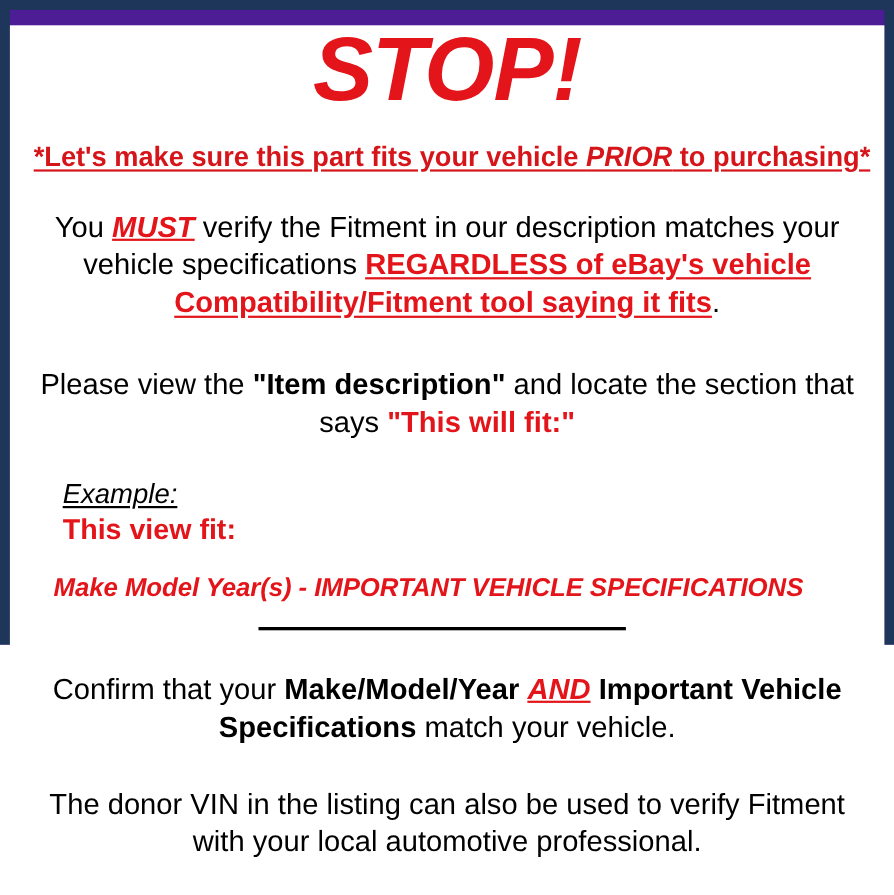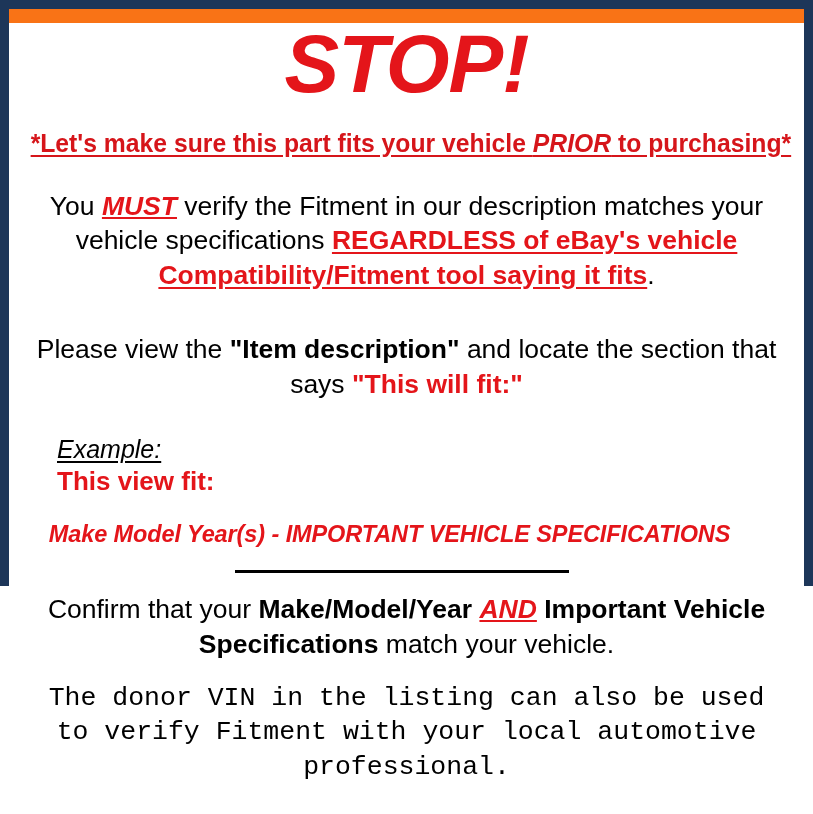--- a/index.html
+++ b/index.html
@@ -10,21 +10,21 @@
   body {
     width: 813px;
     height: 814px;
     font-family: "Liberation Sans", "DejaVu Sans", sans-serif;
     overflow: hidden;
   }
   #notice {
     box-sizing: border-box;
     width: 813px;
     height: 586px;
-    background: #f97316;
+    background: #4c1d95;
     border: 9px solid #1d3659;
     position: relative;
   }
   .inner {
     box-sizing: border-box;
     width: 100%;
     height: 100%;
     background: #ffffff;
     padding: 0 10px;
     position: relative;
@@ -62,22 +62,22 @@
   .para {
     text-align: center;
     color: #000000;
     font-size: 26.5px;
     line-height: 1.30;
     margin: 0;
     padding: 0 16px;
   }
   .p-must { margin-top: 32px; }
   .p-please { margin-top: 40px; }
-  .p-confirm { margin-top: 19px; }
-  .p-vin { margin-top: 20px; font-family: Liberation Mono, monospace; }
+  .p-confirm { margin-top: 36px; }
+  .p-vin { margin-top: 36px; }
   .u { text-decoration: underline; text-underline-offset: 2px; }
   .red-b-i-u {
     color: #e4151a;
     font-weight: bold;
     font-style: italic;
     text-decoration: underline;
     text-underline-offset: 2px;
   }
   .red-b-u {
     color: #e4151a;

